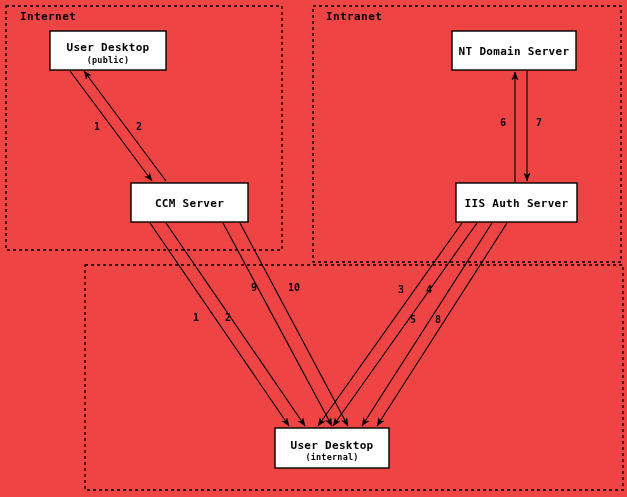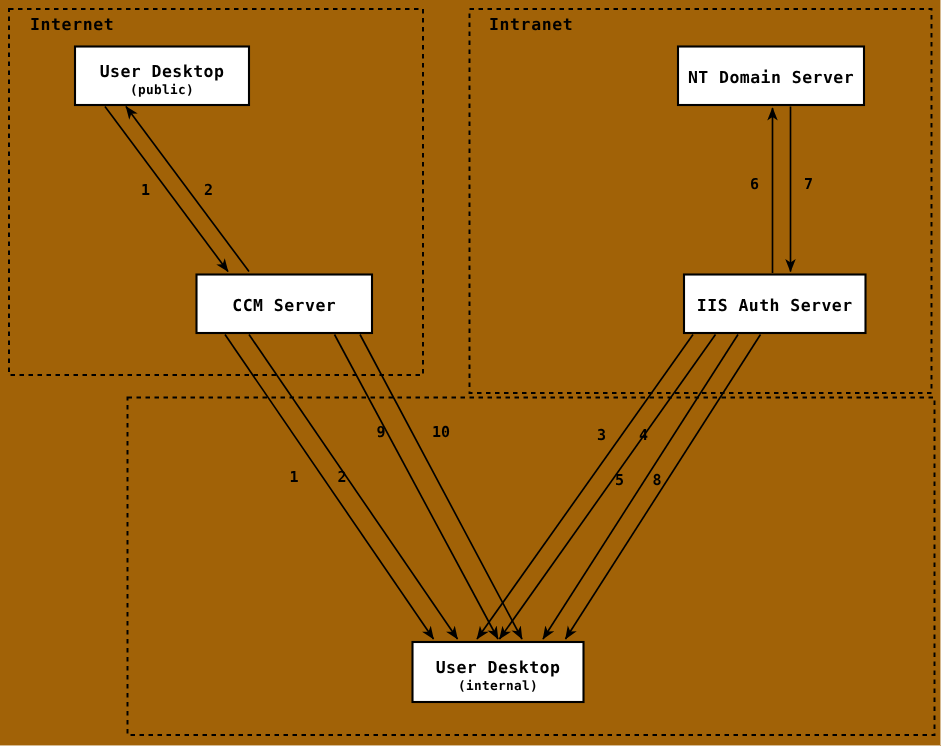--- a/index.html
+++ b/index.html
@@ -7,21 +7,21 @@
     padding: 0;
     background: #ffffff;
   }
   body {
     font-family: "DejaVu Sans Mono", "Liberation Mono", monospace;
   }
   #diagram-root {
     position: relative;
     width: 627px;
     height: 497px;
-    background: #a16207;
+    background: #ef4444;
     overflow: hidden;
   }
   #diagram-svg {
     position: absolute;
     top: 0;
     left: 0;
     width: 627px;
     height: 497px;
   }
   .zone-label {

